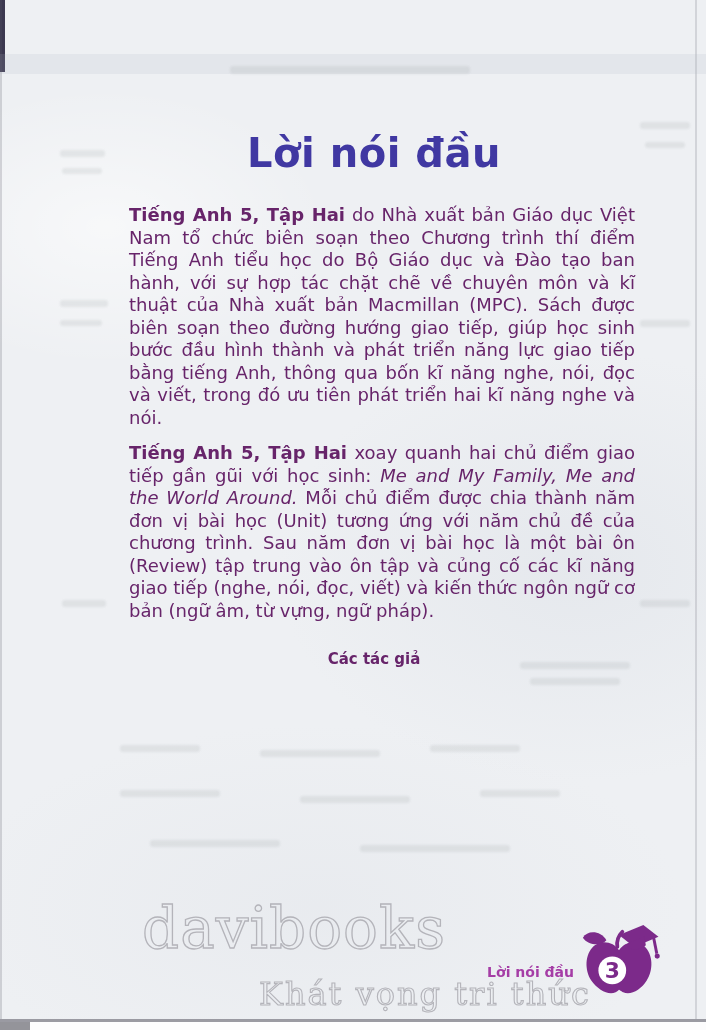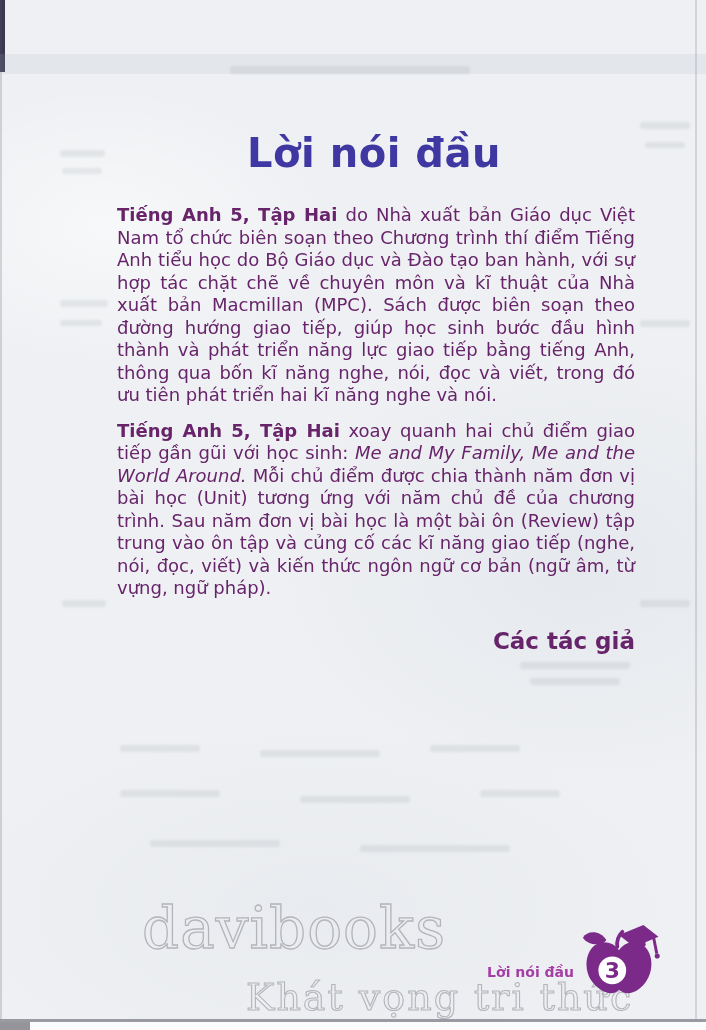--- a/index.html
+++ b/index.html
@@ -26,39 +26,39 @@
   
   .wm{
     position:absolute;z-index:2;
     font-family:"DejaVu Serif","Liberation Serif",serif;
     color:var(--watermark-gray,#b4b4ba);
     -webkit-text-fill-color:transparent;
     -webkit-text-stroke:1.3px var(--watermark-gray,#b4b4ba);
     line-height:.9;white-space:nowrap;
   }
   .wm-brand{left:142px;top:902px;font-size:58px;letter-spacing:1px;}
-  .wm-slogan{left:246px;top:980px;font-size:38px;letter-spacing:2px;-webkit-text-stroke-width:1.1px;}
+  .wm-slogan{left:259px;top:980px;font-size:32px;letter-spacing:2px;-webkit-text-stroke-width:1.1px;}
   
   .content{position:absolute;z-index:3;left:113px;top:130px;width:522px;}
   .page-title{
     margin:0 0 28px 0;text-align:center;
     font-size:40px;font-weight:bold;letter-spacing:.5px;
     color:var(--title-ink,#4038a2);
   }
   .para{
-    margin:0 0 13px 4px;
+    margin:0 0 13px 16px;
     font-size:18px;line-height:22.5px;
     text-align:justify;
     color:var(--body-ink,#67246a);
   }
   .lead{font-weight:bold;}
   .ital{font-style:italic;}
   .signature{
-    margin-top:28px;text-align:right;
-    font-size:23px;font-weight:bold;
+    margin-top:28px;text-align:center;
+    font-size:15px;font-weight:bold;
     color:var(--body-ink,#67246a);
   }
   
   .footer-label{
     position:absolute;z-index:4;left:440px;top:964px;width:134px;
     text-align:right;font-size:14px;font-weight:bold;
     color:var(--footer-label-ink,#a53da6);
   }
   .apple-wrap{position:absolute;z-index:5;left:577px;top:920px;width:84px;height:84px;color:var(--apple-purple,#7c2a8a);}
 </style>

